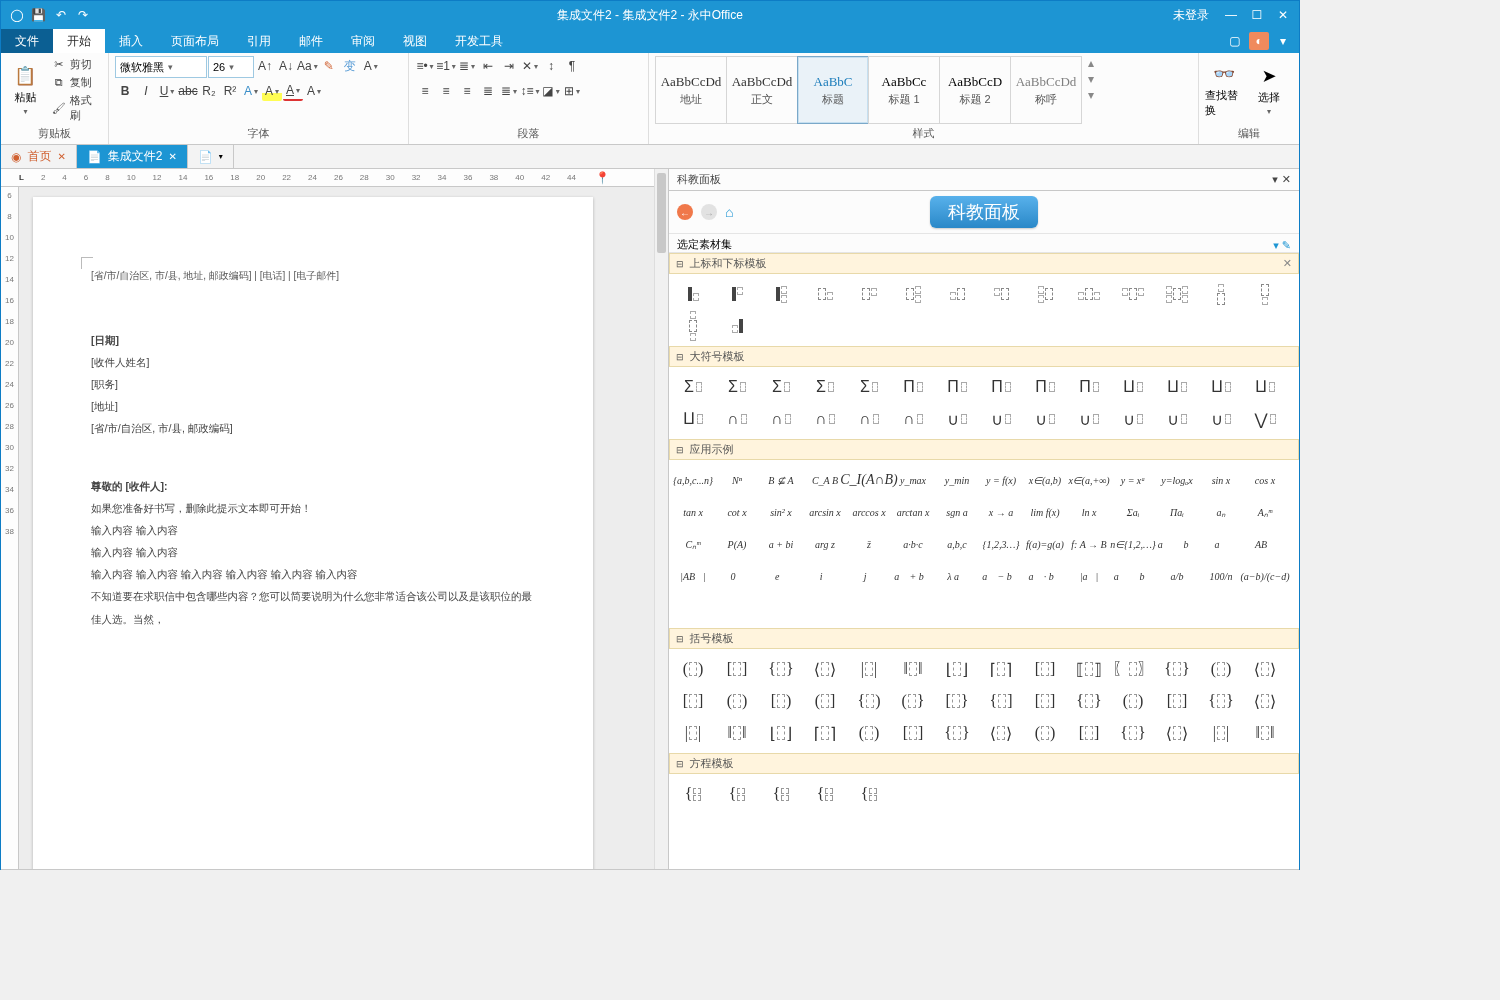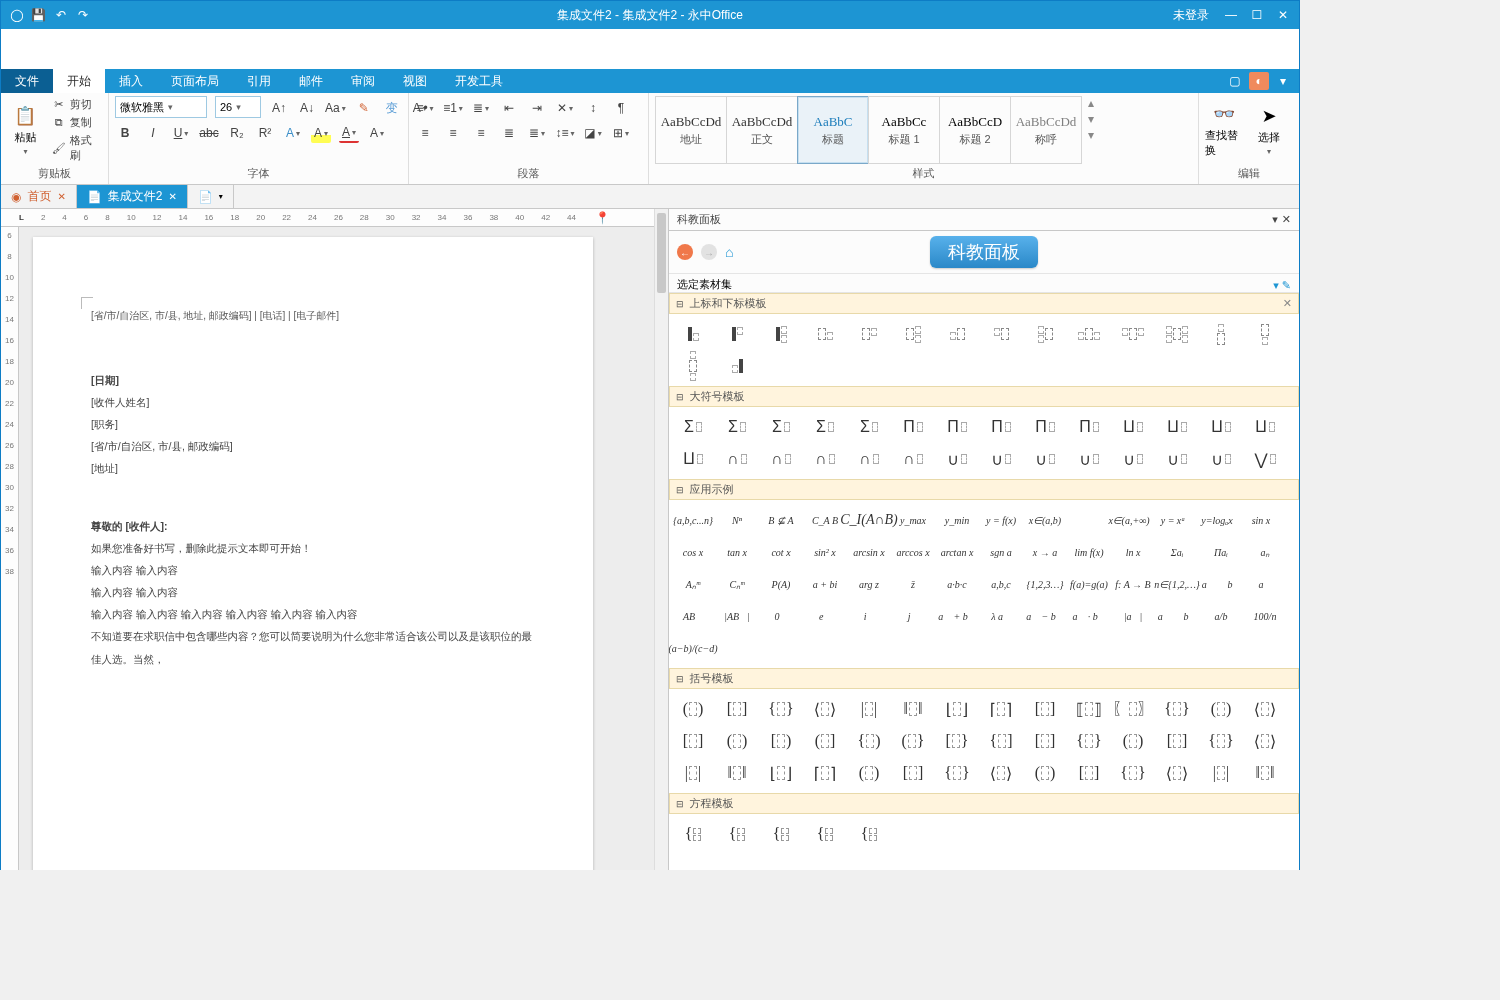--- a/index.html
+++ b/index.html
@@ -9,38 +9,38 @@
 
 .titlebar { height: 28px; background: #1d95d3; display: flex; align-items: center; color: #fff; position: relative; }
 .titlebar .tb-left { display: flex; align-items: center; gap: 6px; padding: 0 8px; }
 .titlebar .tb-icon { width: 16px; height: 16px; display: inline-flex; align-items: center; justify-content: center; font-size: 12px; }
 .titlebar .tb-title { position: absolute; left: 50%; transform: translateX(-50%); font-size: 12px; }
 .titlebar .tb-right { margin-left: auto; display: flex; align-items: center; gap: 2px; padding: 0 4px; }
 .titlebar .login { font-size: 12px; margin-right: 8px; }
 .titlebar .winbtn { width: 24px; height: 22px; display: flex; align-items: center; justify-content: center; cursor: pointer; }
 
 
-.menubar { height: 24px; background: #1d95d3; display: flex; align-items: stretch; color: #fff; font-size: 12px; margin-top: 40px; }
+.menubar { height: 24px; background: #1d95d3; display: flex; align-items: stretch; color: #fff; font-size: 12px; }
 .menubar .file-tab { background: #0b5f93; padding: 0 14px; display: flex; align-items: center; cursor: pointer; }
 .menubar .tab { padding: 0 14px; display: flex; align-items: center; cursor: pointer; }
 .menubar .tab.active { background: #fff; color: #2c2c2c; }
 .menubar .right-icons { margin-left: auto; display: flex; align-items: center; gap: 4px; padding: 0 6px; }
 .menubar .right-icons .ri { width: 20px; height: 18px; display: flex; align-items: center; justify-content: center; }
 
 
 .ribbon { height: 92px; background: #fcfcfc; border-bottom: 1px solid #c8c8c8; display: flex; }
 .rgroup { border-right: 1px solid #dedede; display: flex; flex-direction: column; justify-content: space-between; padding: 3px 6px 1px; }
 .rgroup .gbody { display: flex; align-items: flex-start; gap: 4px; flex: 1; }
 .rgroup .glabel { text-align: center; font-size: 11px; color: #5a5a5a; padding: 2px 0; }
 
 .bigbtn { width: 40px; height: 68px; display: flex; flex-direction: column; align-items: center; justify-content: center; gap: 2px; cursor: pointer; }
 .bigbtn .bi { width: 24px; height: 24px; display: flex; align-items: center; justify-content: center; font-size: 18px; }
 .bigbtn .bl { font-size: 11px; }
 
-.smallrow { display: flex; align-items: flex-end; gap: 8px; height: 22px; }
+.smallrow { display: flex; align-items: flex-start; gap: 1px; height: 22px; }
 .smallbtn { min-width: 20px; height: 20px; display: flex; align-items: center; justify-content: center; cursor: pointer; font-size: 12px; border-radius: 2px; color: #444; position: relative; }
 .smallbtn.dd::after { content: "▾"; font-size: 8px; margin-left: 2px; color: #666; }
 .clipcol { display: flex; flex-direction: column; gap: 1px; }
 .cliprow { display: flex; align-items: center; gap: 4px; font-size: 11px; color: #444; cursor: pointer; padding: 1px 4px; }
 .cliprow .ci { width: 14px; height: 14px; display: flex; align-items: center; justify-content: center; }
 
 .fontsel { height: 22px; border: 1px solid #9ec9e2; background: #fff; font-size: 11px; padding: 0 4px; display: flex; align-items: center; gap: 4px; }
 .fontsel .dd { font-size: 9px; color: #666; }
 
 .style-gallery { display: flex; align-items: stretch; height: 68px; }
@@ -371,22 +371,22 @@
             <span>38</span>
           </div>
         <div class="page-wrap">
           <div class="page">
             <div class="corner"></div>
             <div class="doc-sub">[省/市/自治区, 市/县, 地址, 邮政编码] | [电话] | [电子邮件]</div>
             <div class="doc-block" id="block1">
                 <div class="b">[日期]</div>
                 <div>[收件人姓名]</div>
                 <div>[职务]</div>
+                <div>[地址]</div>
                 <div>[省/市/自治区, 市/县, 邮政编码]</div>
-                <div>[地址]</div>
               </div>
             <div class="doc-block" id="block2">
                 <div class="b">尊敬的 [收件人]:</div>
                 <div>如果您准备好书写，删除此提示文本即可开始！</div>
                 <div>输入内容   输入内容</div>
                 <div>输入内容   输入内容</div>
                 <div>输入内容  输入内容  输入内容  输入内容  输入内容  输入内容</div>
                 <div>不知道要在求职信中包含哪些内容？您可以简要说明为什么您非常适合该公司以及是该职位的最佳人选。当然，</div>
               </div>
           </div>
@@ -730,21 +730,21 @@
           <div class="scigrid" id="grid3">
               <div class="cell wide" style="font-size: 10px;">{a,b,c...n}</div>
               <div class="cell wide" style="font-size: 10px;">Nⁿ</div>
               <div class="cell wide" style="font-size: 10px;">B ⊈ A</div>
               <div class="cell wide" style="font-size: 10px;">C_A B</div>
               <div class="cell wide" style="font-size: 14px;">C_I(A∩B)</div>
               <div class="cell wide" style="font-size: 10px;">y_max</div>
               <div class="cell wide" style="font-size: 10px;">y_min</div>
               <div class="cell wide" style="font-size: 10px;">y = f(x)</div>
               <div class="cell wide" style="font-size: 10px;">x∈(a,b)</div>
-              <div class="cell wide" style="font-size: 10px; margin-left: 40px;">x∈(a,+∞)</div>
+              <div class="cell wide" style="font-size: 10px;">x∈(a,+∞)</div>
               <div class="cell wide" style="font-size: 10px;">y = xᵃ</div>
               <div class="cell wide" style="font-size: 10px;">y=logₐx</div>
               <div class="cell wide" style="font-size: 10px;">sin x</div>
               <div class="cell wide" style="font-size: 10px;">cos x</div>
               <div class="cell wide" style="font-size: 10px;">tan x</div>
               <div class="cell wide" style="font-size: 10px;">cot x</div>
               <div class="cell wide" style="font-size: 10px;">sin² x</div>
               <div class="cell wide" style="font-size: 10px;">arcsin x</div>
               <div class="cell wide" style="font-size: 10px;">arccos x</div>
               <div class="cell wide" style="font-size: 10px;">arctan x</div>

